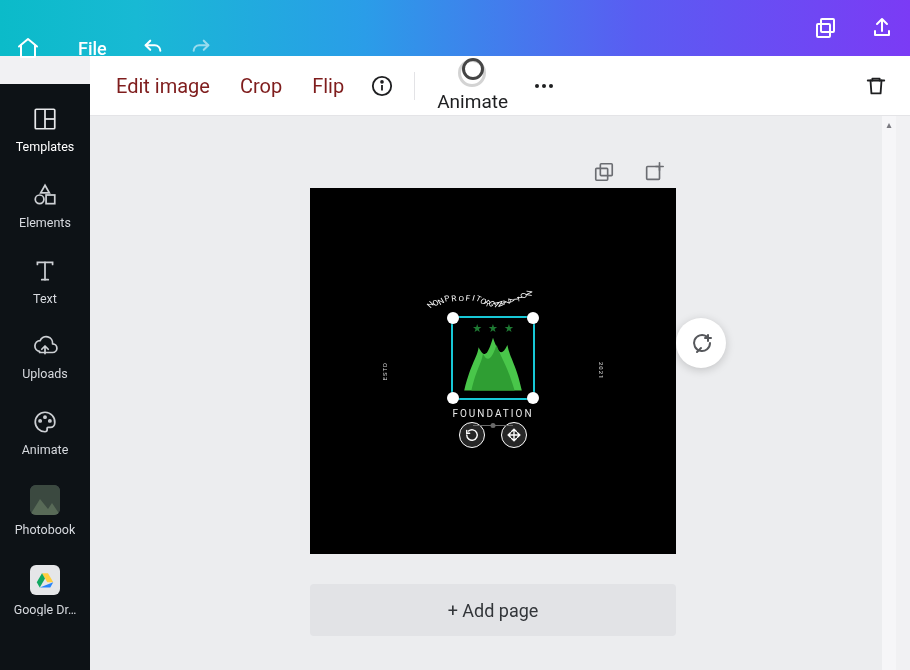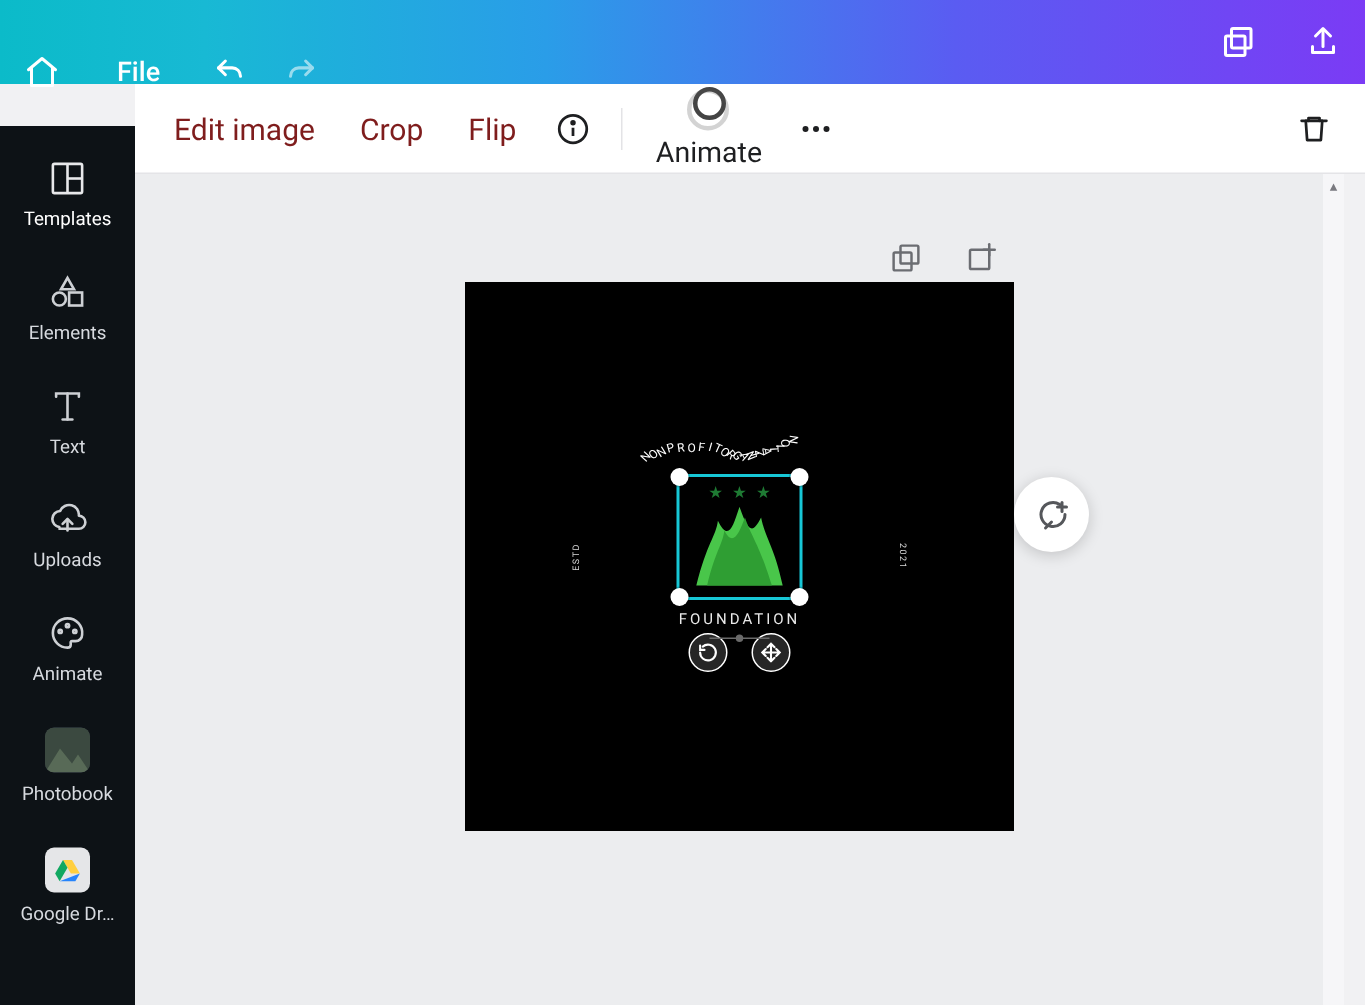--- a/index.html
+++ b/index.html
@@ -344,13 +344,16 @@
 
   <div class="float-comment">
     <svg width="24" height="24" viewBox="0 0 24 24" fill="none" stroke="#55575b" stroke-width="2" stroke-linecap="round" stroke-linejoin="round">
         <path d="M21 12a8 8 0 1 1-3.5-6.6"></path>
         <line x1="19" y1="4" x2="19" y2="10"></line>
         <line x1="16" y1="7" x2="22" y2="7"></line>
         <path d="M8 21l4-4"></path>
       </svg>
   </div>
 
+  <div class="add-page">
+    <span>+ Add page</span>
+  </div>
 </div>
 
 </body></html>

